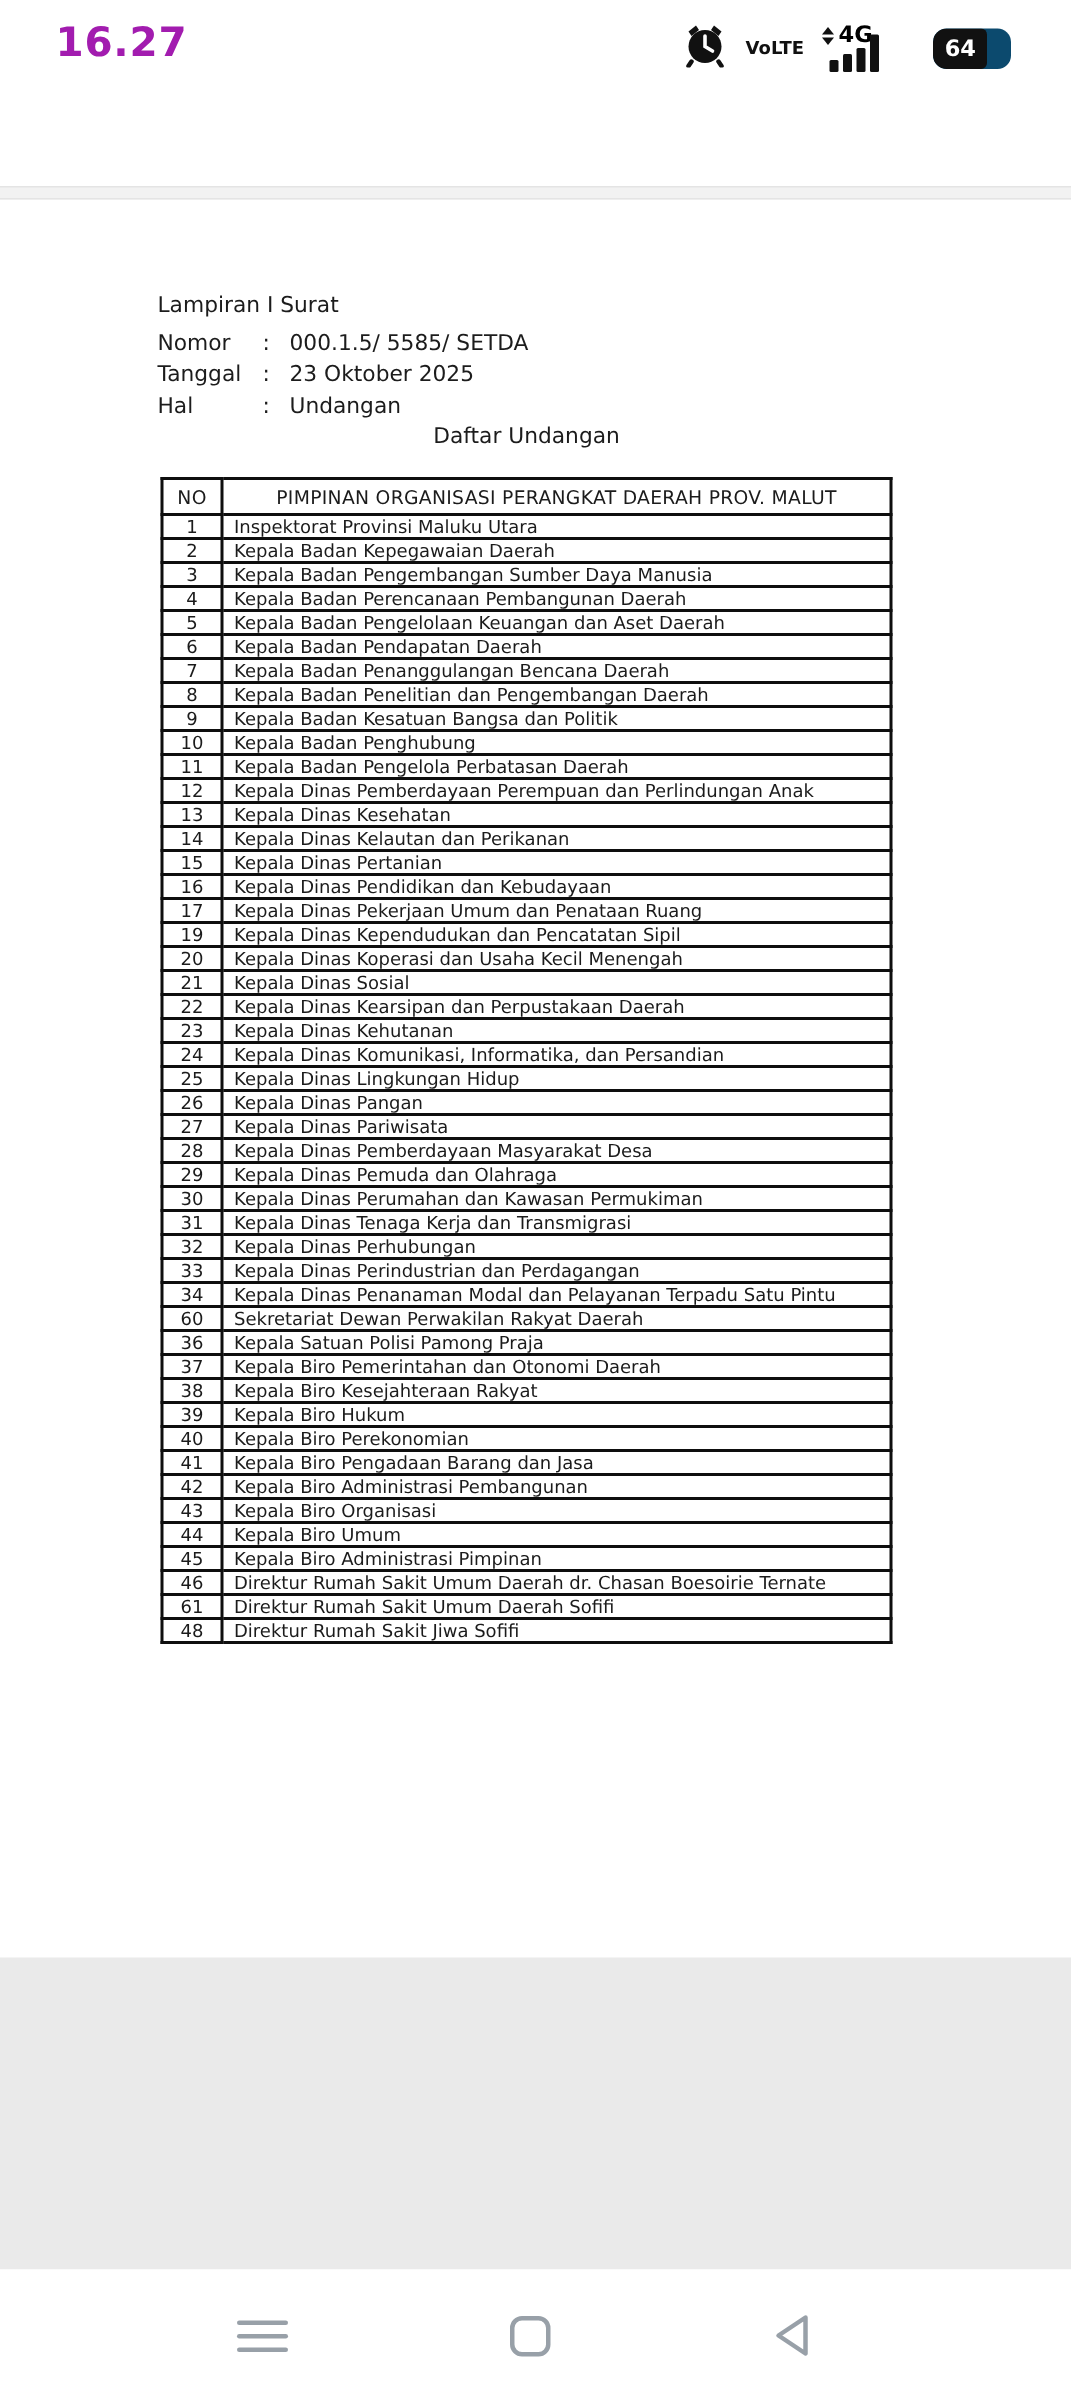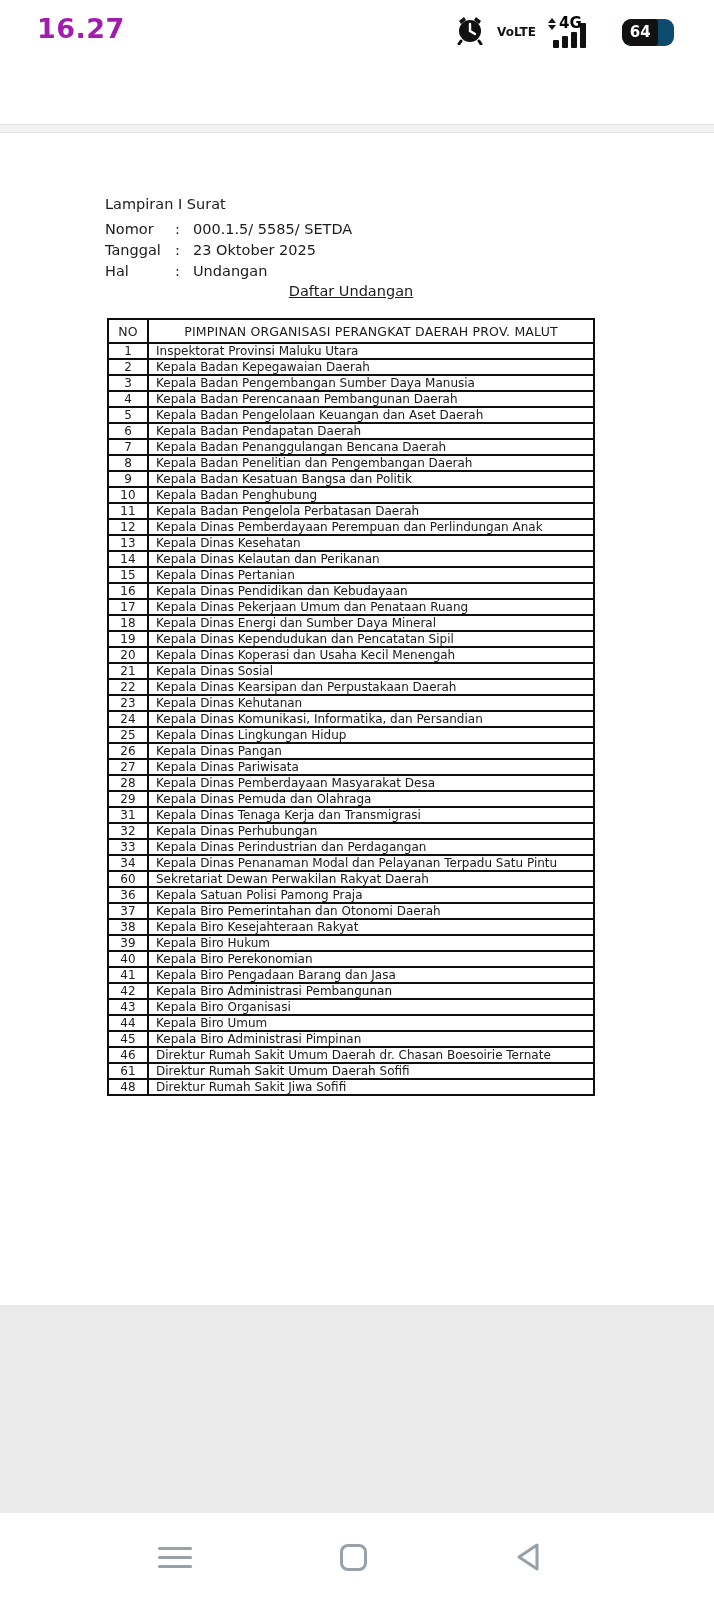--- a/index.html
+++ b/index.html
@@ -26,21 +26,21 @@
   .battery .lvl { position:absolute; left:0; top:0; width:70%; height:100%; display:flex; align-items:center; justify-content:center; color:#fff; font-size:15px; font-weight:700; }
 
   .topdivider { position:absolute; left:0; top:124px; width:714px; height:9px; background:#f2f2f2; border-top:1px solid #e4e4e4; border-bottom:1px solid #e4e4e4; }
 
   
   .letter { position:absolute; left:105px; top:196px; font-size:14.5px; color:#1c1c1c; }
   .letter .lampiran { margin-bottom:7px; }
   .letter .field { line-height:21px; display:flex; }
   .letter .flabel { width:70px; }
   .letter .fsep { width:18px; }
-  .list-title { position:absolute; left:107px; top:283px; width:488px; text-align:center; font-size:14.5px; color:#1c1c1c;text-decoration:underline; }
+  .list-title { position:absolute; left:107px; top:283px; width:488px; text-align:center; font-size:14.5px; color:#1c1c1c; }
 
   
   table { border-collapse:collapse; }
   .invite { position:absolute; left:107px; top:318px; width:488px; table-layout:fixed; }
   .invite th, .invite td { border:2px solid #0e0e0e; overflow:hidden; white-space:nowrap; }
   .invite th { height:24px; font-size:12.5px; font-weight:400; letter-spacing:.2px; }
   .invite td { height:14px; font-size:12px; line-height:14px; }
   .invite td.no { text-align:center; }
   .invite td.nm { padding-left:7px; }
   .col-no { width:40px; }
@@ -193,24 +193,20 @@
       </tr>
       <tr>
         <td class="no">16</td>
         <td class="nm">Kepala Dinas Pendidikan dan Kebudayaan</td>
       </tr>
       <tr>
         <td class="no">17</td>
         <td class="nm">Kepala Dinas Pekerjaan Umum dan Penataan Ruang</td>
       </tr>
       <tr>
-        <td class="no">18</td>
-        <td class="nm">Kepala Dinas Energi dan Sumber Daya Mineral</td>
-      </tr>
-      <tr>
         <td class="no">19</td>
         <td class="nm">Kepala Dinas Kependudukan dan Pencatatan Sipil</td>
       </tr>
       <tr>
         <td class="no">20</td>
         <td class="nm">Kepala Dinas Koperasi dan Usaha Kecil Menengah</td>
       </tr>
       <tr>
         <td class="no">21</td>
         <td class="nm">Kepala Dinas Sosial</td>
@@ -239,20 +235,24 @@
         <td class="no">27</td>
         <td class="nm">Kepala Dinas Pariwisata</td>
       </tr>
       <tr>
         <td class="no">28</td>
         <td class="nm">Kepala Dinas Pemberdayaan Masyarakat Desa</td>
       </tr>
       <tr>
         <td class="no">29</td>
         <td class="nm">Kepala Dinas Pemuda dan Olahraga</td>
+      </tr>
+      <tr>
+        <td class="no">30</td>
+        <td class="nm">Kepala Dinas Perumahan dan Kawasan Permukiman</td>
       </tr>
       <tr>
         <td class="no">31</td>
         <td class="nm">Kepala Dinas Tenaga Kerja dan Transmigrasi</td>
       </tr>
       <tr>
         <td class="no">32</td>
         <td class="nm">Kepala Dinas Perhubungan</td>
       </tr>
       <tr>

